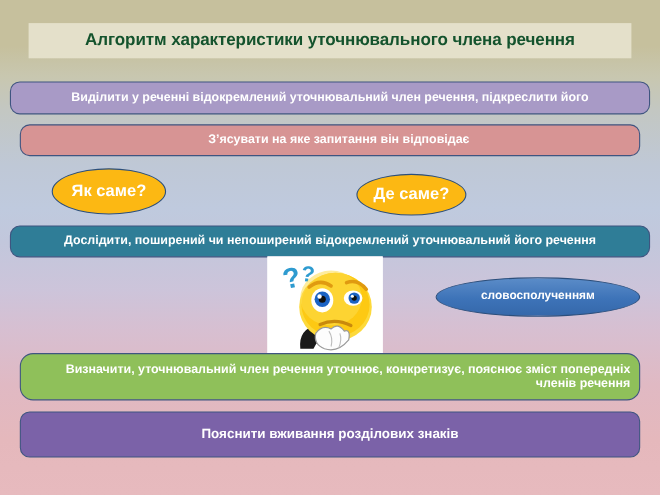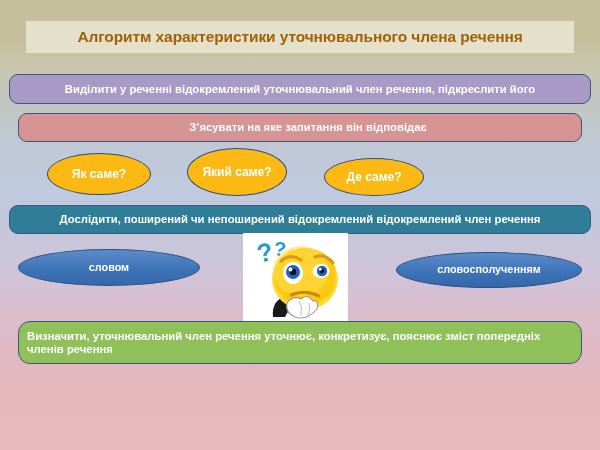--- a/index.html
+++ b/index.html
@@ -39,37 +39,37 @@
     left: 26px;
     top: 21px;
     width: 548px;
     height: 32px;
     background: #e4e0ca;
     display: flex;
     align-items: center;
     justify-content: center;
   }
   .title-text {
-    color: #a16207;
+    color: #14532d;
     font-size: 15.5px;
     font-weight: bold;
     letter-spacing: -0.1px;
     white-space: nowrap;
   }
 
   
   .bar {
     position: absolute;
     box-sizing: border-box;
     border: 1.3px solid #3f5580;
     border-radius: 9px;
     display: flex;
     align-items: center;
     justify-content: center;
-    text-align: left;
+    text-align: right;
     color: #ffffff;
     font-weight: bold;
     line-height: 1.12;
     padding: 2px 8px;
   }
 
   .bar-purple-light { background: #a89ac6; }
   .bar-salmon       { background: #d79494; padding-left: 24px; }
   .bar-teal         { background: #2f7d97; }
   .bar-green        { background: #8fc05a; border-radius: 12px; }
@@ -90,21 +90,21 @@
     display: flex;
     align-items: center;
     justify-content: center;
     text-align: center;
     color: #ffffff;
     font-weight: bold;
     line-height: 1.22;
   }
   .oval-yellow {
     background: #fcb813;
-    font-size: 12px;
+    font-size: 15px;
   }
   .oval-blue {
     background: linear-gradient(to bottom, #5b8cc8 0%, #3d73b8 55%, #3568aa 100%);
     font-size: 10.8px;
   }
 
   #oval-yak       { left: 47px;  top: 153px; width: 104px; height: 42px; }
   #oval-yakyi     { left: 187px; top: 148px; width: 100px; height: 48px; }
   #oval-de        { left: 324px; top: 158px; width: 100px; height: 38px; }
   #oval-koly      { left: 452px; top: 148px; width: 100px; height: 48px; }
@@ -130,26 +130,24 @@
 
   <div class="title-band">
     <span class="title-text">Алгоритм характеристики уточнювального члена речення</span>
   </div>
 
   <div class="bar bar-purple-light" id="bar-select">Виділити у реченні відокремлений уточнювальний член речення, підкреслити його</div>
 
   <div class="bar bar-salmon" id="bar-question">З’ясувати на яке запитання він відповідає</div>
 
   <div class="oval oval-yellow" id="oval-yak">Як саме?</div>
-  <div class="oval oval-yellow" id="oval-yakyi">Який саме?</div>
   <div class="oval oval-yellow" id="oval-de">Де саме?</div>
 
-  <div class="bar bar-teal" id="bar-research">Дослідити, поширений чи непоширений відокремлений відокремлений член речення</div>
+  <div class="bar bar-teal" id="bar-research">Дослідити, поширений чи непоширений відокремлений уточнювальний його речення</div>
 
-  <div class="oval oval-blue" id="oval-slovom">словом</div>
   <div class="oval oval-blue" id="oval-slovospol">словосполученням</div>
 
   <div id="smiley-box">
     <svg id="smiley-svg" viewBox="0 0 105 92" xmlns="http://www.w3.org/2000/svg">
       <rect x="0" y="0" width="105" height="92" fill="#ffffff"></rect>
 
       <text x="16" y="30" font-family="'Liberation Sans', sans-serif" font-size="26" font-weight="bold" fill="#2e9bd0" transform="rotate(-12 16 30)">?</text>
       <text x="30" y="22" font-family="'Liberation Sans', sans-serif" font-size="20" font-weight="bold" fill="#2e9bd0" transform="rotate(8 30 22)">?</text>
 
       <path d="M30 84 Q28 66 46 62 L60 72 Q46 74 42 84 Z" fill="#1a1a1a"></path>
@@ -173,14 +171,15 @@
       <path d="M48 62 Q62 56 76 63" stroke="#c98a0c" stroke-width="3" fill="none" stroke-linecap="round"></path>
 
       <path d="M44 70 Q50 62 58 66 Q64 60 70 68 Q76 66 74 76 Q64 88 52 84 Q42 80 44 70 Z" fill="#fdfdfd" stroke="#9a9a9a" stroke-width="1.1"></path>
       <path d="M56 68 Q60 74 58 82" stroke="#bdbdbd" stroke-width="1" fill="none"></path>
       <path d="M66 70 Q68 76 65 83" stroke="#bdbdbd" stroke-width="1" fill="none"></path>
     </svg>
   </div>
 
   <div class="bar bar-green" id="bar-define">Визначити, уточнювальний член речення уточнює, конкретизує,  пояснює зміст попередніх членів речення</div>
 
+  <div class="bar bar-purple-dark" id="bar-explain">Пояснити вживання розділових знаків</div>
 
 </div>
 
 </body></html>

